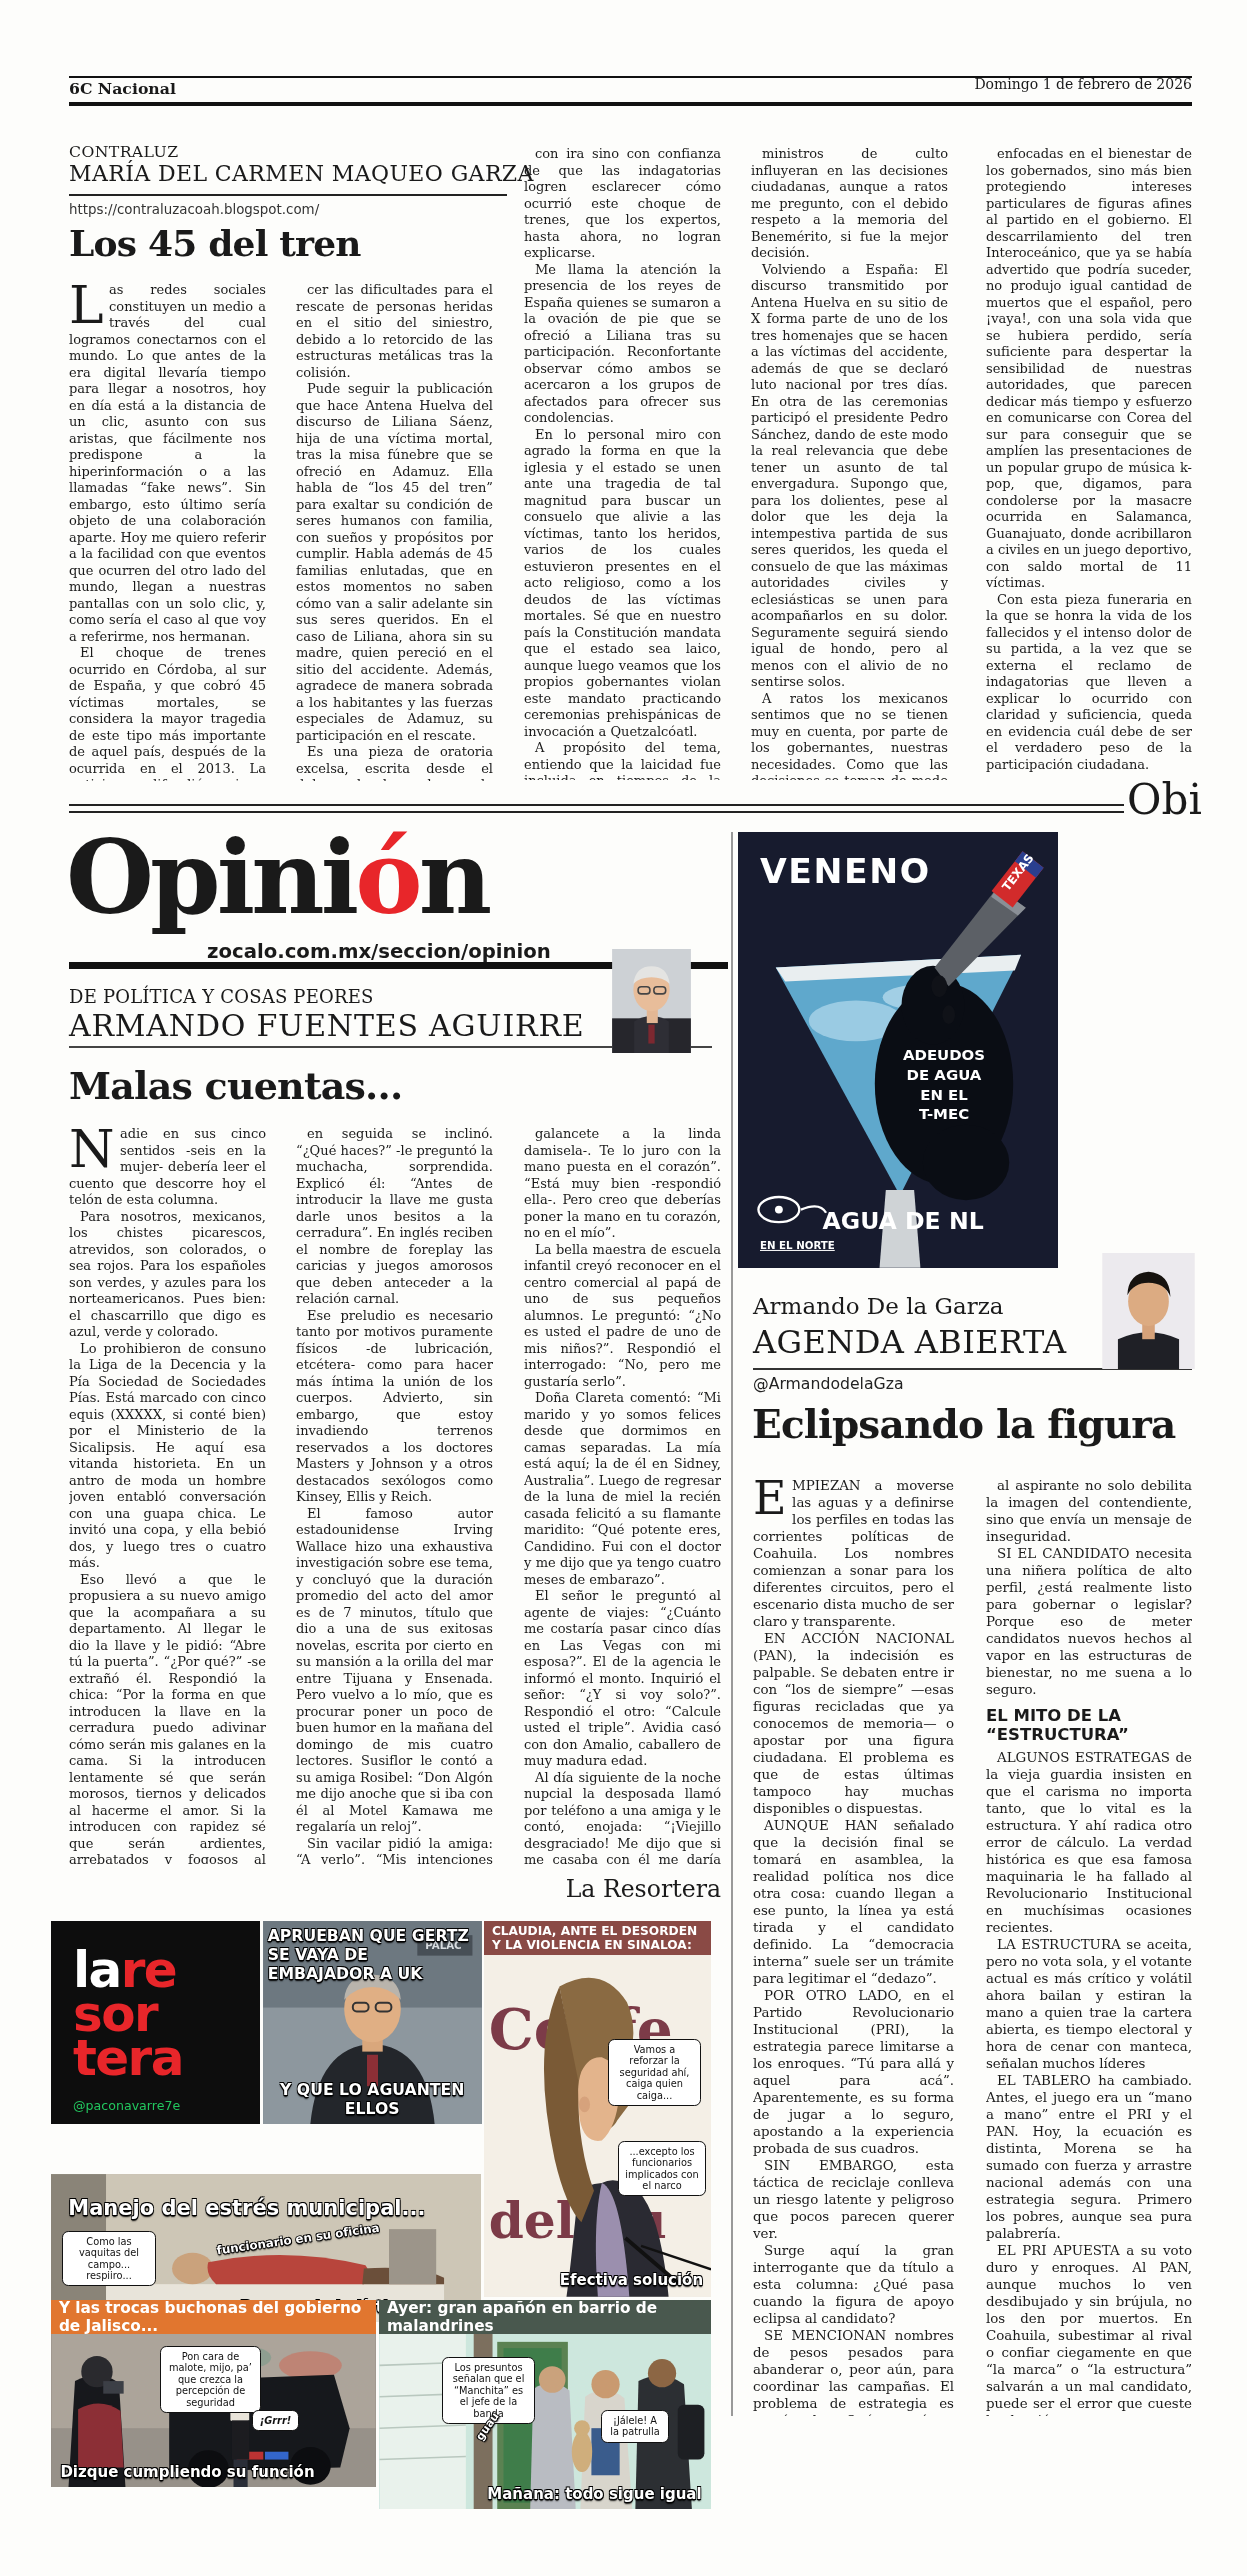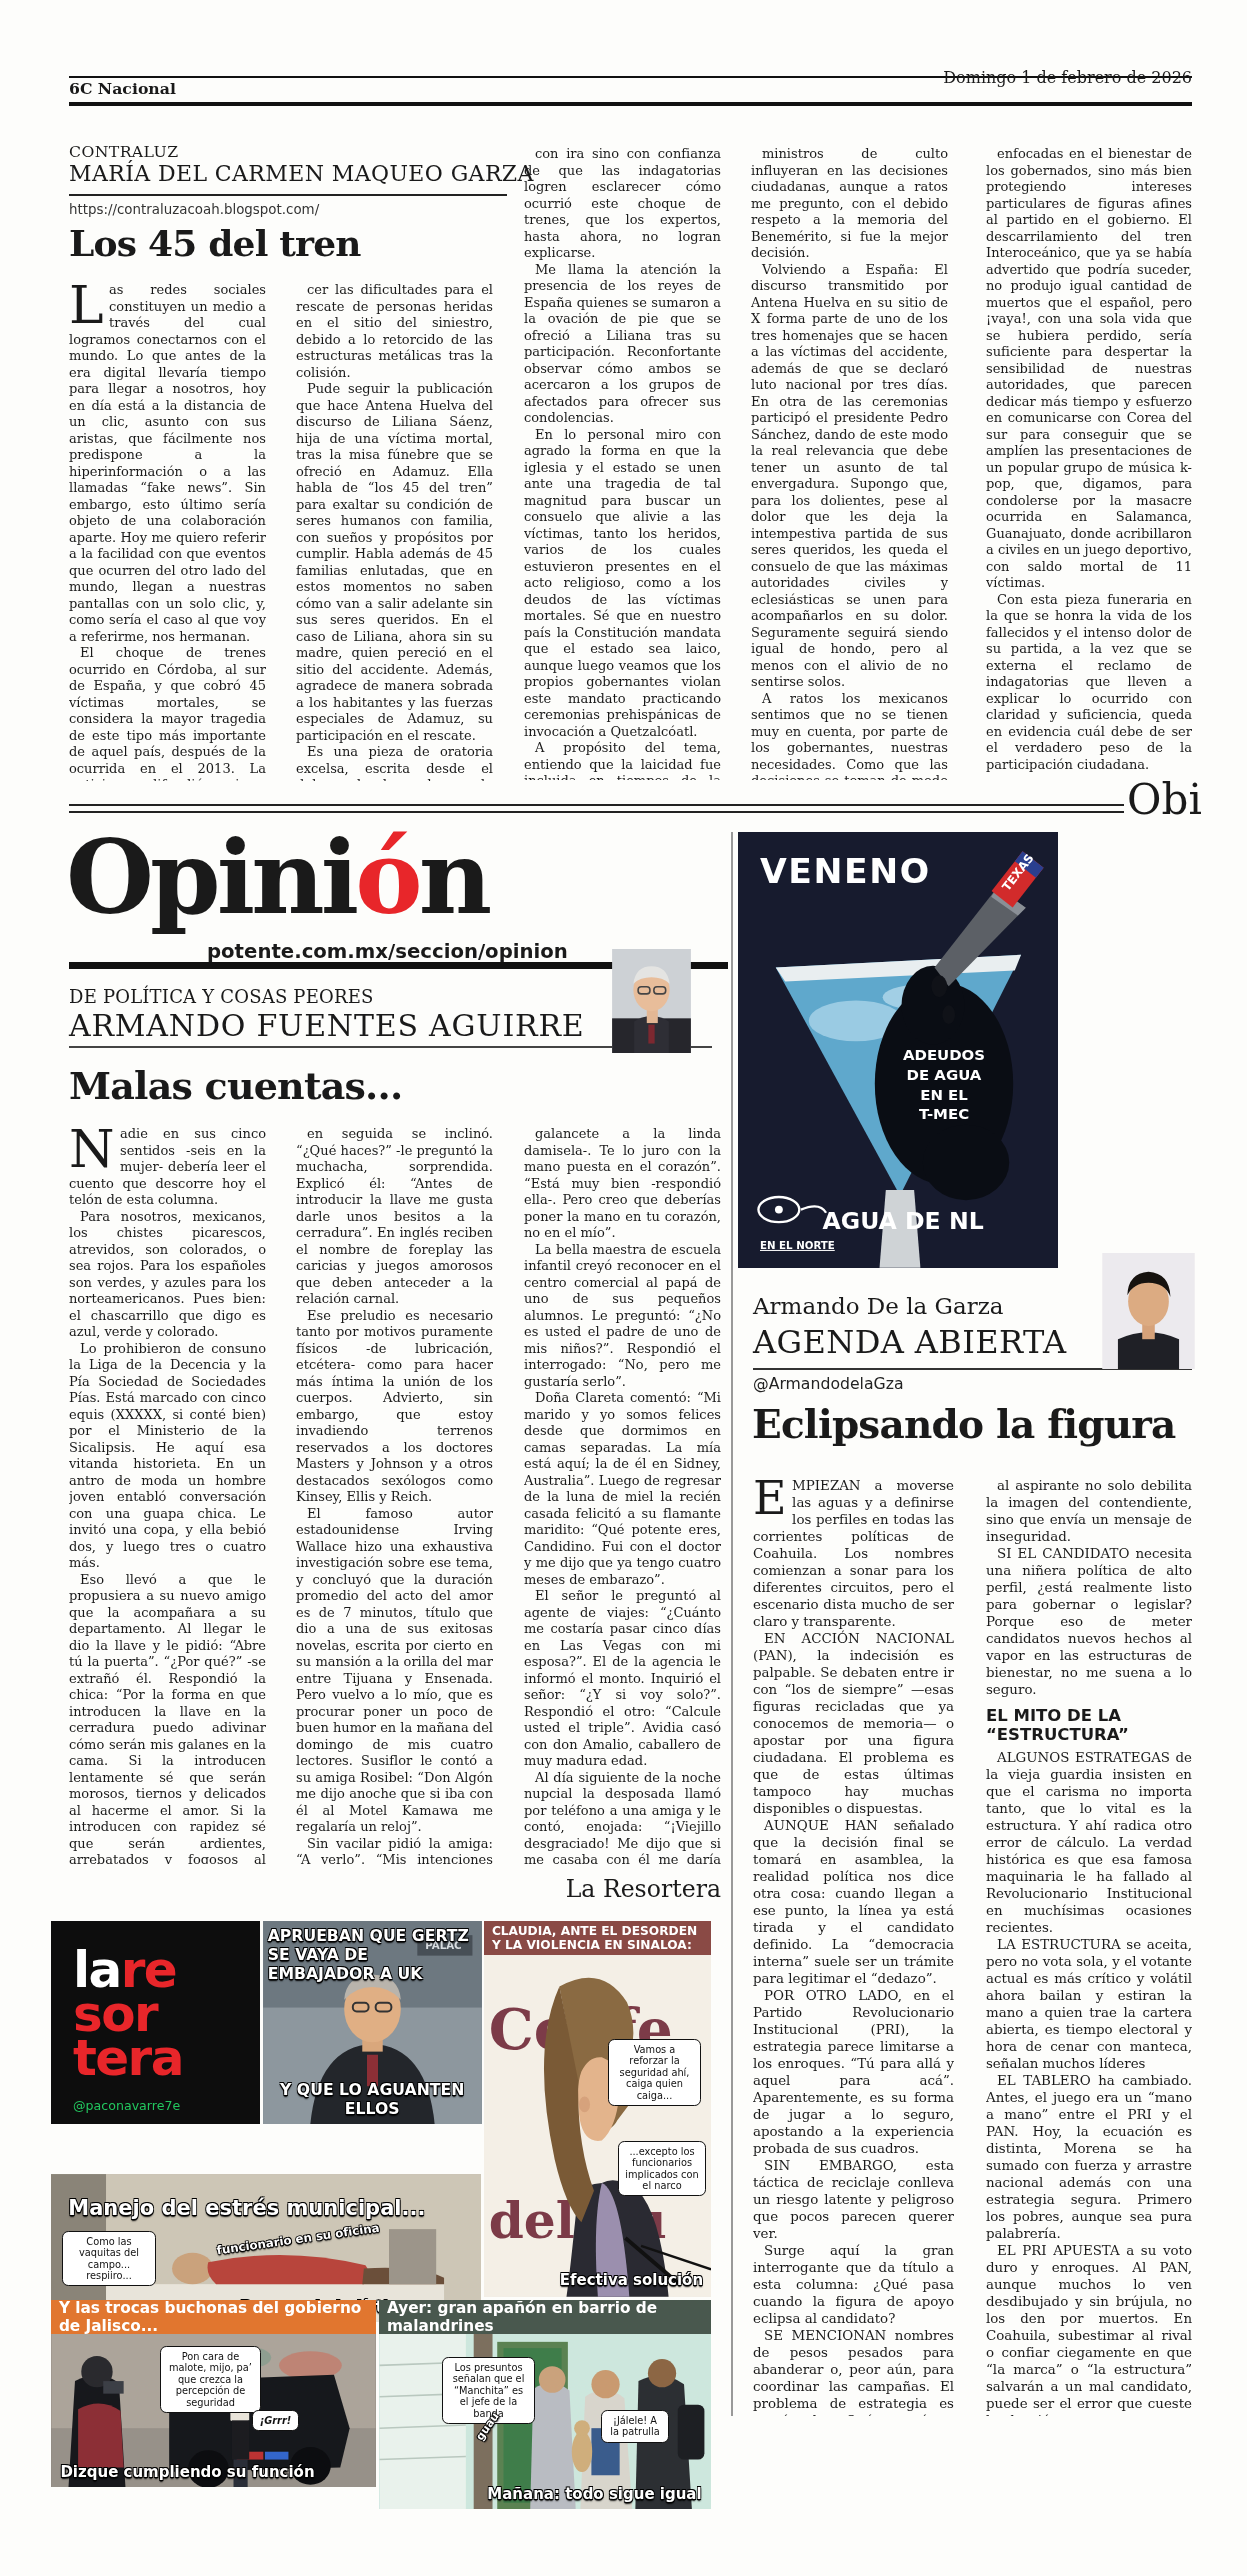--- a/index.html
+++ b/index.html
@@ -5,21 +5,21 @@
   html,body{margin:0;padding:0;background:#e9e9e7;}
   .page{position:relative;width:1248px;height:2576px;background:#fdfdfb;margin:0 auto;
         font-family:"DejaVu Serif",serif;color:#1a1a1a;overflow:hidden;}
   .abs{position:absolute;}
   .rule{position:absolute;background:#111;}
   .sans{font-family:"DejaVu Sans","Liberation Sans",sans-serif;}
 
   
   .hdr-section{left:69px;top:79px;font-size:15.7px;font-weight:bold;}
   .hdr-paper{left:0;right:0;top:79px;text-align:center;font-size:16.5px;font-weight:bold;letter-spacing:0.8px;}
-  .hdr-date{right:56px;top:68px;font-size:16px;text-align:center;}
+  .hdr-date{right:56px;top:76px;font-size:14px;text-align:center;}
   .hdr-thin{left:69px;top:76px;width:1123px;height:1.6px;}
   .hdr-thick{left:69px;top:102px;width:1123px;height:3.9px;}
 
   
   .kicker1{left:69px;top:142px;font-size:15.7px;letter-spacing:0.4px;}
   .byline1{left:69px;top:161px;font-size:22px;letter-spacing:0.4px;}
   .byline-rule{left:69px;top:194px;width:438px;height:1.6px;background:#222;}
   .url1{left:69px;top:202px;font-size:13.4px;color:#333;}
   .head1{left:69px;top:222px;font-size:36px;font-weight:bold;letter-spacing:-0.8px;}
 
@@ -137,21 +137,21 @@
   <div class="tcol c5a">
       <p>enfocadas en el bienestar de los gobernados, sino más bien protegiendo intereses particulares de figuras afines al partido en el gobierno. El descarrilamiento del tren Interoceánico, que ya se había advertido que podría suceder, no produjo igual cantidad de muertos que el español, pero ¡vaya!, con una sola vida que se hubiera perdido, sería suficiente para despertar la sensibilidad de nuestras autoridades, que parecen dedicar más tiempo y esfuerzo en comunicarse con Corea del sur para conseguir que se amplíen las presentaciones de un popular grupo de música k-pop, que, digamos, para condolerse por la masacre ocurrida en Salamanca, Guanajuato, donde acribillaron a civiles en un juego deportivo, con saldo mortal de 11 víctimas.</p>
       <p>Con esta pieza funeraria en la que se honra la vida de los fallecidos y el intenso dolor de su partida, a la vez que se externa el reclamo de indagatorias que lleven a explicar lo ocurrido con claridad y suficiencia, queda en evidencia cuál debe de ser el verdadero peso de la participación ciudadana.</p>
     </div>
 
   <div class="abs obi-r1"></div>
   <div class="abs obi-r2"></div>
   <div class="abs obi-text">Obi</div>
 
   <div class="abs masthead"><span>Opini</span><span class="red">ó</span><span>n</span></div>
-  <div class="abs mast-url sans">potente.com.mx/seccion/opinion</div>
+  <div class="abs mast-url sans">zocalo.com.mx/seccion/opinion</div>
   <div class="rule mast-rule"></div>
 
   <div class="abs kicker2">DE POLÍTICA Y COSAS PEORES</div>
   <div class="abs name2">ARMANDO FUENTES AGUIRRE</div>
   <div class="abs name2-rule"></div>
   <div class="abs foto-afa">
     <svg width="79" height="104" viewBox="0 0 100 132">
       <rect width="100" height="132" fill="#cdd1d5"></rect>
       <rect x="0" y="88" width="100" height="44" fill="#26262c"></rect>
       <path d="M28 92 Q50 78 72 92 L72 132 L28 132 Z" fill="#2e2e35"></path>

